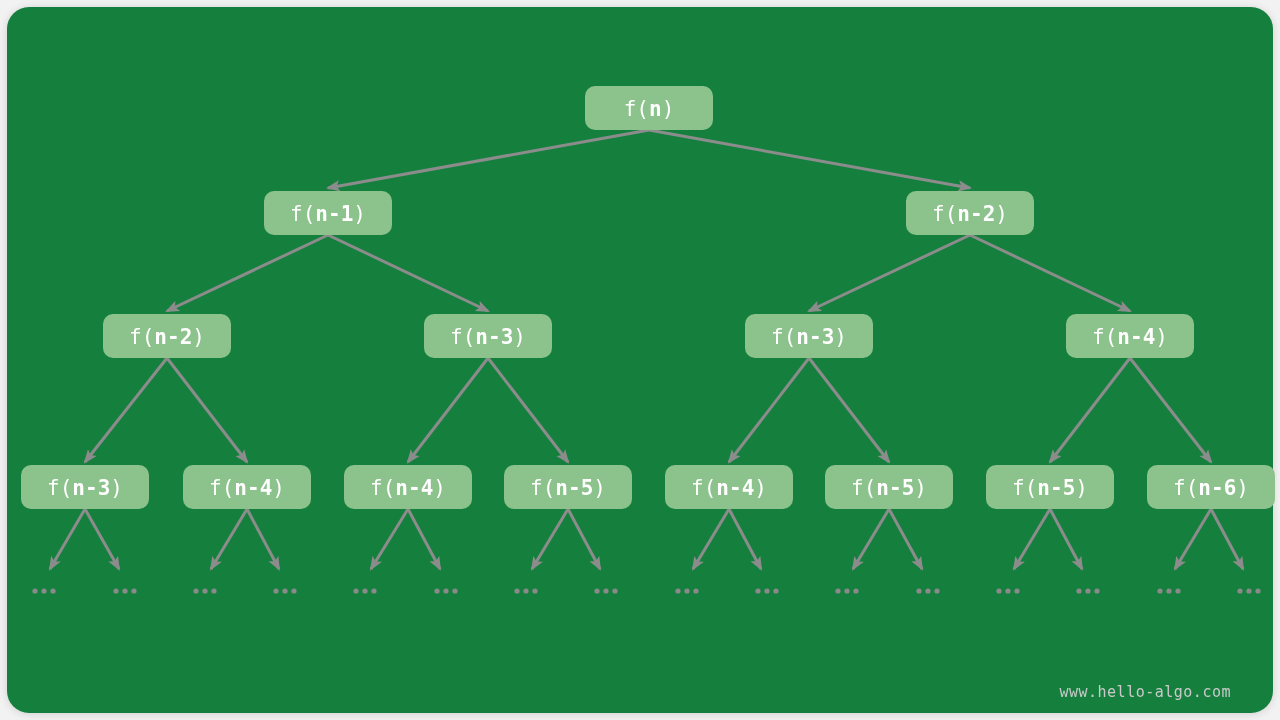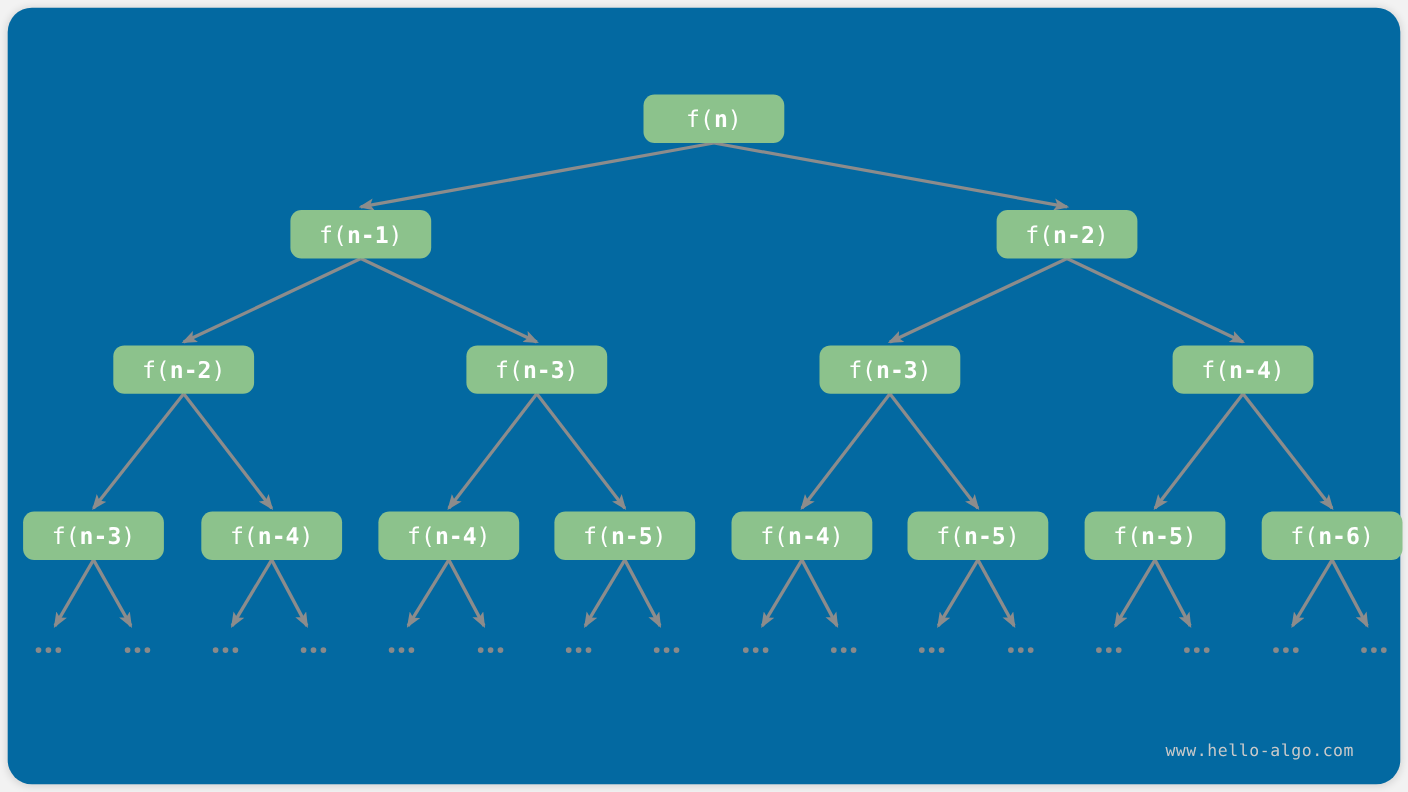--- a/index.html
+++ b/index.html
@@ -8,40 +8,40 @@
     width: 1280px;
     height: 720px;
     background: #f2f2f2;
     font-family: "DejaVu Sans Mono", "Liberation Mono", monospace;
     overflow: hidden;
   }
   .card {
     position: absolute;
     left: 7px; top: 7px;
     width: 1266px; height: 706px;
-    background: #0369a1;
+    background: #15803d;
     border-radius: 22px;
     box-shadow: 0 1px 8px rgba(0,0,0,0.14);
   }
   svg.tree {
     position: absolute;
     left: 0; top: 0;
     width: 1280px;
     height: 720px;
   }
   .node-label {
     font-family: "DejaVu Sans Mono", "Liberation Mono", monospace;
     font-size: 21px;
     fill: #ffffff;
   }
   .node-label .inner { font-weight: bold; }
   .watermark {
     position: absolute;
     right: 42px;
-    bottom: 22px;
+    bottom: 12px;
     font-size: 15px;
     letter-spacing: 0.5px;
     color: #c9c9c9;
     font-family: "DejaVu Sans Mono", "Liberation Mono", monospace;
   }
 </style>
 </head>
 <body>
 
 <div class="card">

